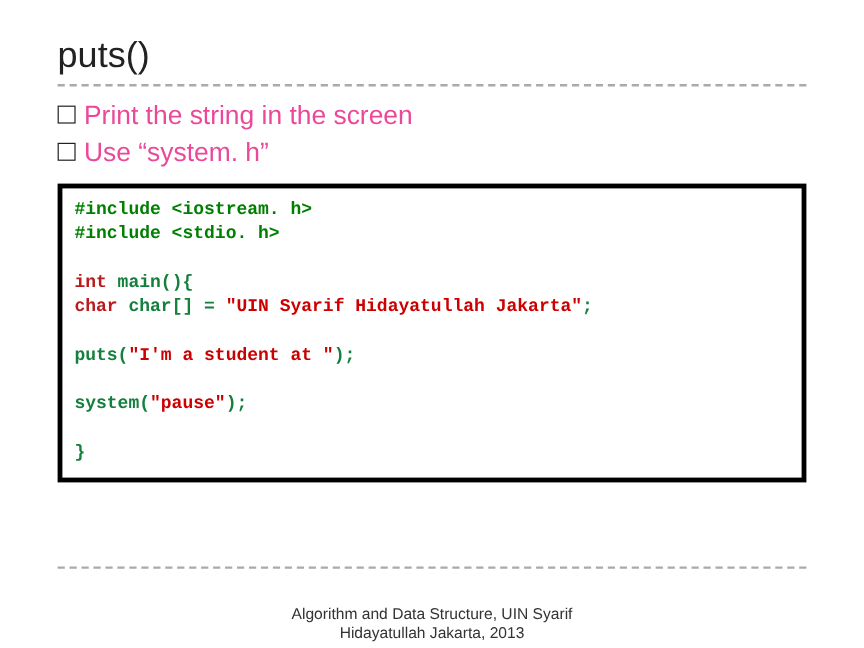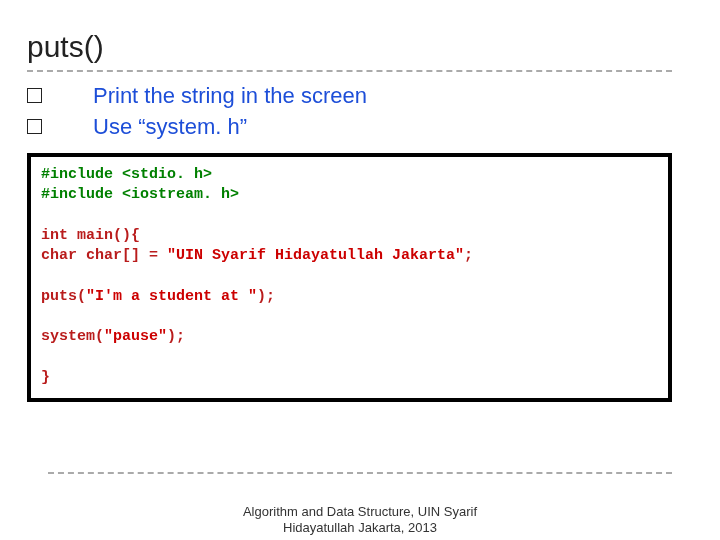--- a/index.html
+++ b/index.html
@@ -1,27 +1,27 @@
 <!DOCTYPE html>
 <html><head>
 <meta charset="utf-8">
 <style>
   * { margin: 0; padding: 0; box-sizing: border-box; }
   html, body { width: 720px; height: 540px; background: #fff; font-family: Arial, Helvetica, sans-serif; }
-  .slide { width: 720px; height: 540px; position: relative; padding: 30px 48px 0 27px; }
+  .slide { width: 720px; height: 540px; position: relative; padding: 30px 48px 0 48px; }
   .title { font-size: 30px; font-weight: 400; color: #222; margin-bottom: 6px; }
   .hr { border: none; border-top: 2px dashed #aaa; margin: 0 0 10px 0; }
   .bullets { margin: 10px 0 12px 0; }
-  .bullet { display: flex; align-items: flex-start; font-size: 22px; color: #1d4ed8; margin: 2px 0; line-height: 1.3; gap: 44px; }
+  .bullet { display: flex; align-items: flex-start; font-size: 22px; color: #ec4899; margin: 2px 0; line-height: 1.3; }
   .bullet .box { width: 15px; height: 15px; border: 1.5px solid #222; margin-right: 7px; margin-top: 6px; flex: 0 0 auto; }
   .codebox { border: 4px solid #000; padding: 8px 10px 10px 10px; background: #fff; font-family: "Courier New", Courier, monospace; font-size: 15px; line-height: 1.35; font-weight: bold; }
   .codebox .pp { color: #008000; }
   .codebox .kw { color: #b91c1c; }
   .codebox .str { color: #cc0000; }
-  .codebox .plain { color: #b91c1c; }
+  .codebox .plain { color: #15803d; }
   .hr2 { position: absolute; left: 48px; right: 48px; bottom: 66px; border: none; border-top: 2px dashed #aaa; }
   .footer { position: absolute; left: 0; right: 0; bottom: 4px; text-align: center; font-size: 13px; color: #333; line-height: 1.25; }
 </style>
 </head>
 <body>
 
 <div class="slide">
   <div class="title">puts()</div>
   <hr class="hr">
 
@@ -30,22 +30,22 @@
       <span class="box"></span>
       <span>Print the string in the screen</span>
     </div>
     <div class="bullet">
       <span class="box"></span>
       <span>Use “system. h”</span>
     </div>
   </div>
 
   <div class="codebox">
+    <div><span class="pp">#include </span><span class="pp">&lt;iostream. h&gt;</span></div>
     <div><span class="pp">#include </span><span class="pp">&lt;stdio. h&gt;</span></div>
-    <div><span class="pp">#include </span><span class="pp">&lt;iostream. h&gt;</span></div>
     <div>&nbsp;</div>
     <div><span class="kw">int</span><span class="plain"> main(){</span></div>
     <div><span class="plain">    </span><span class="kw">char</span><span class="plain"> char[] = </span><span class="str">"UIN Syarif Hidayatullah Jakarta"</span><span class="plain">;</span></div>
     <div>&nbsp;</div>
     <div><span class="plain">    puts(</span><span class="str">"I'm a student at "</span><span class="plain">);</span></div>
     <div>&nbsp;</div>
     <div><span class="plain">    system(</span><span class="str">"pause"</span><span class="plain">);</span></div>
     <div>&nbsp;</div>
     <div><span class="plain">}</span></div>
   </div>

